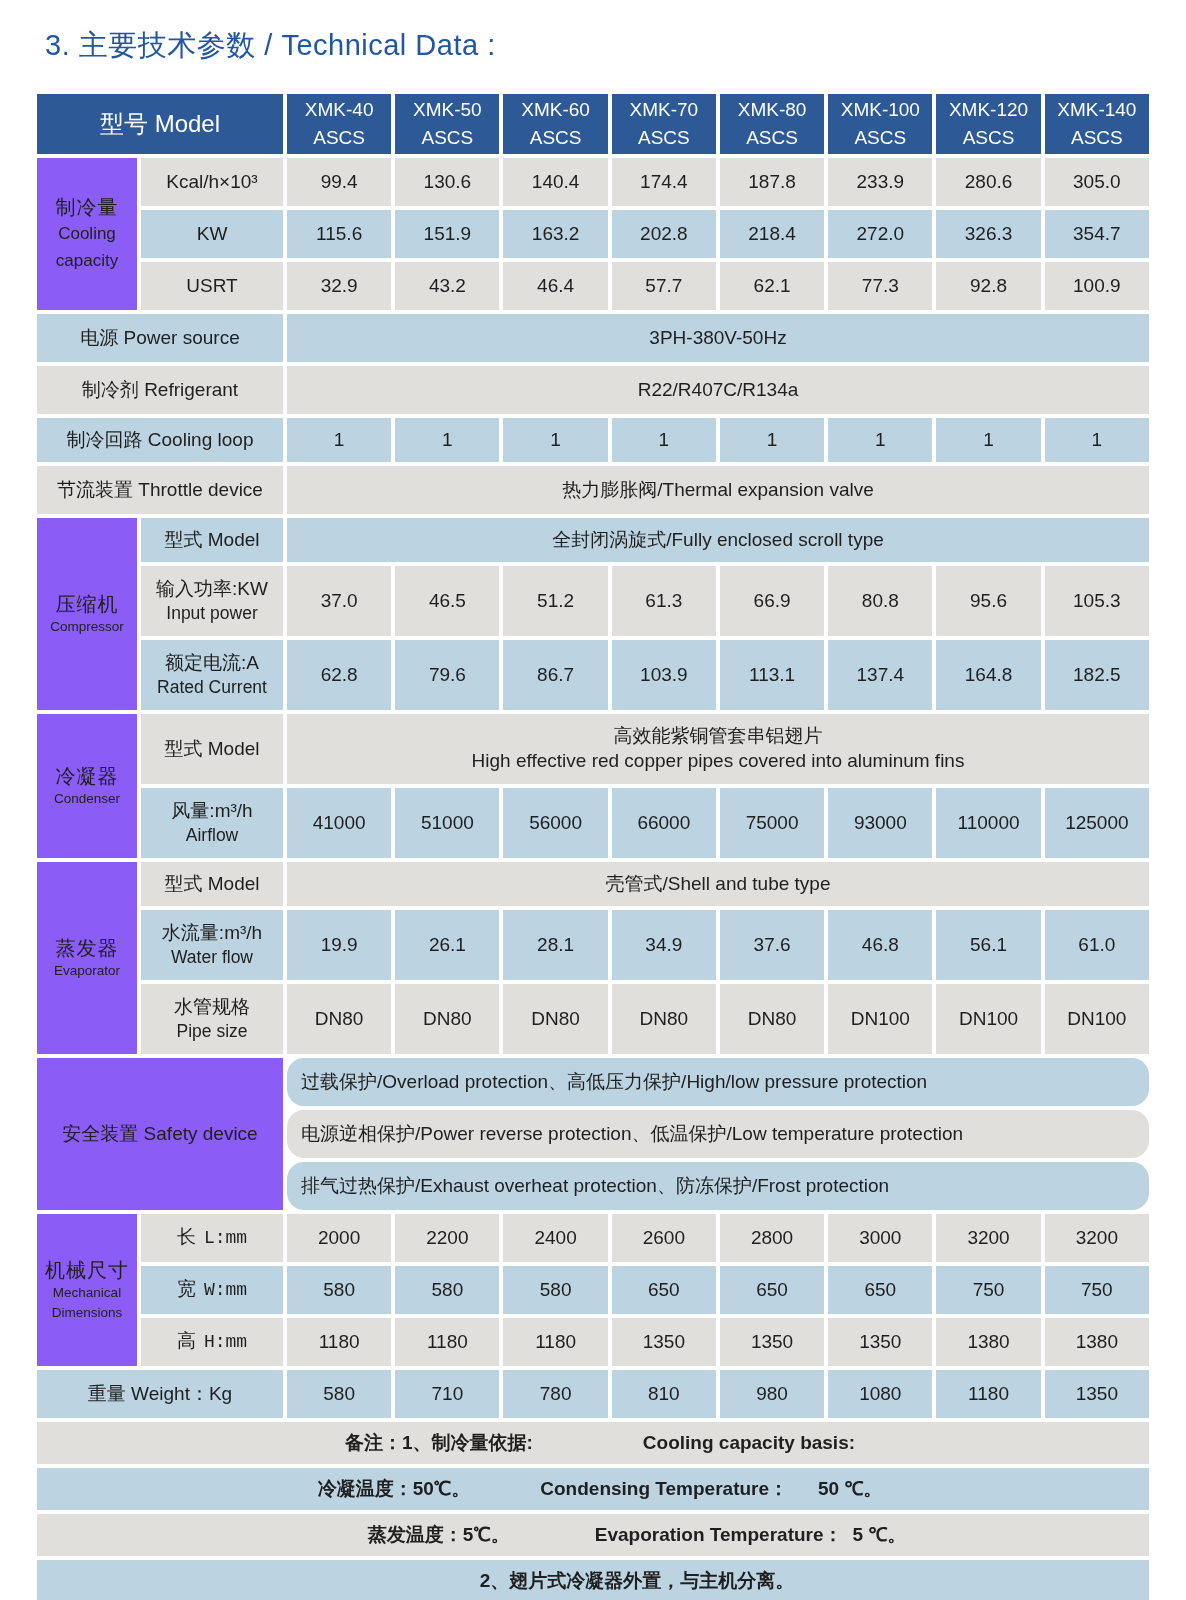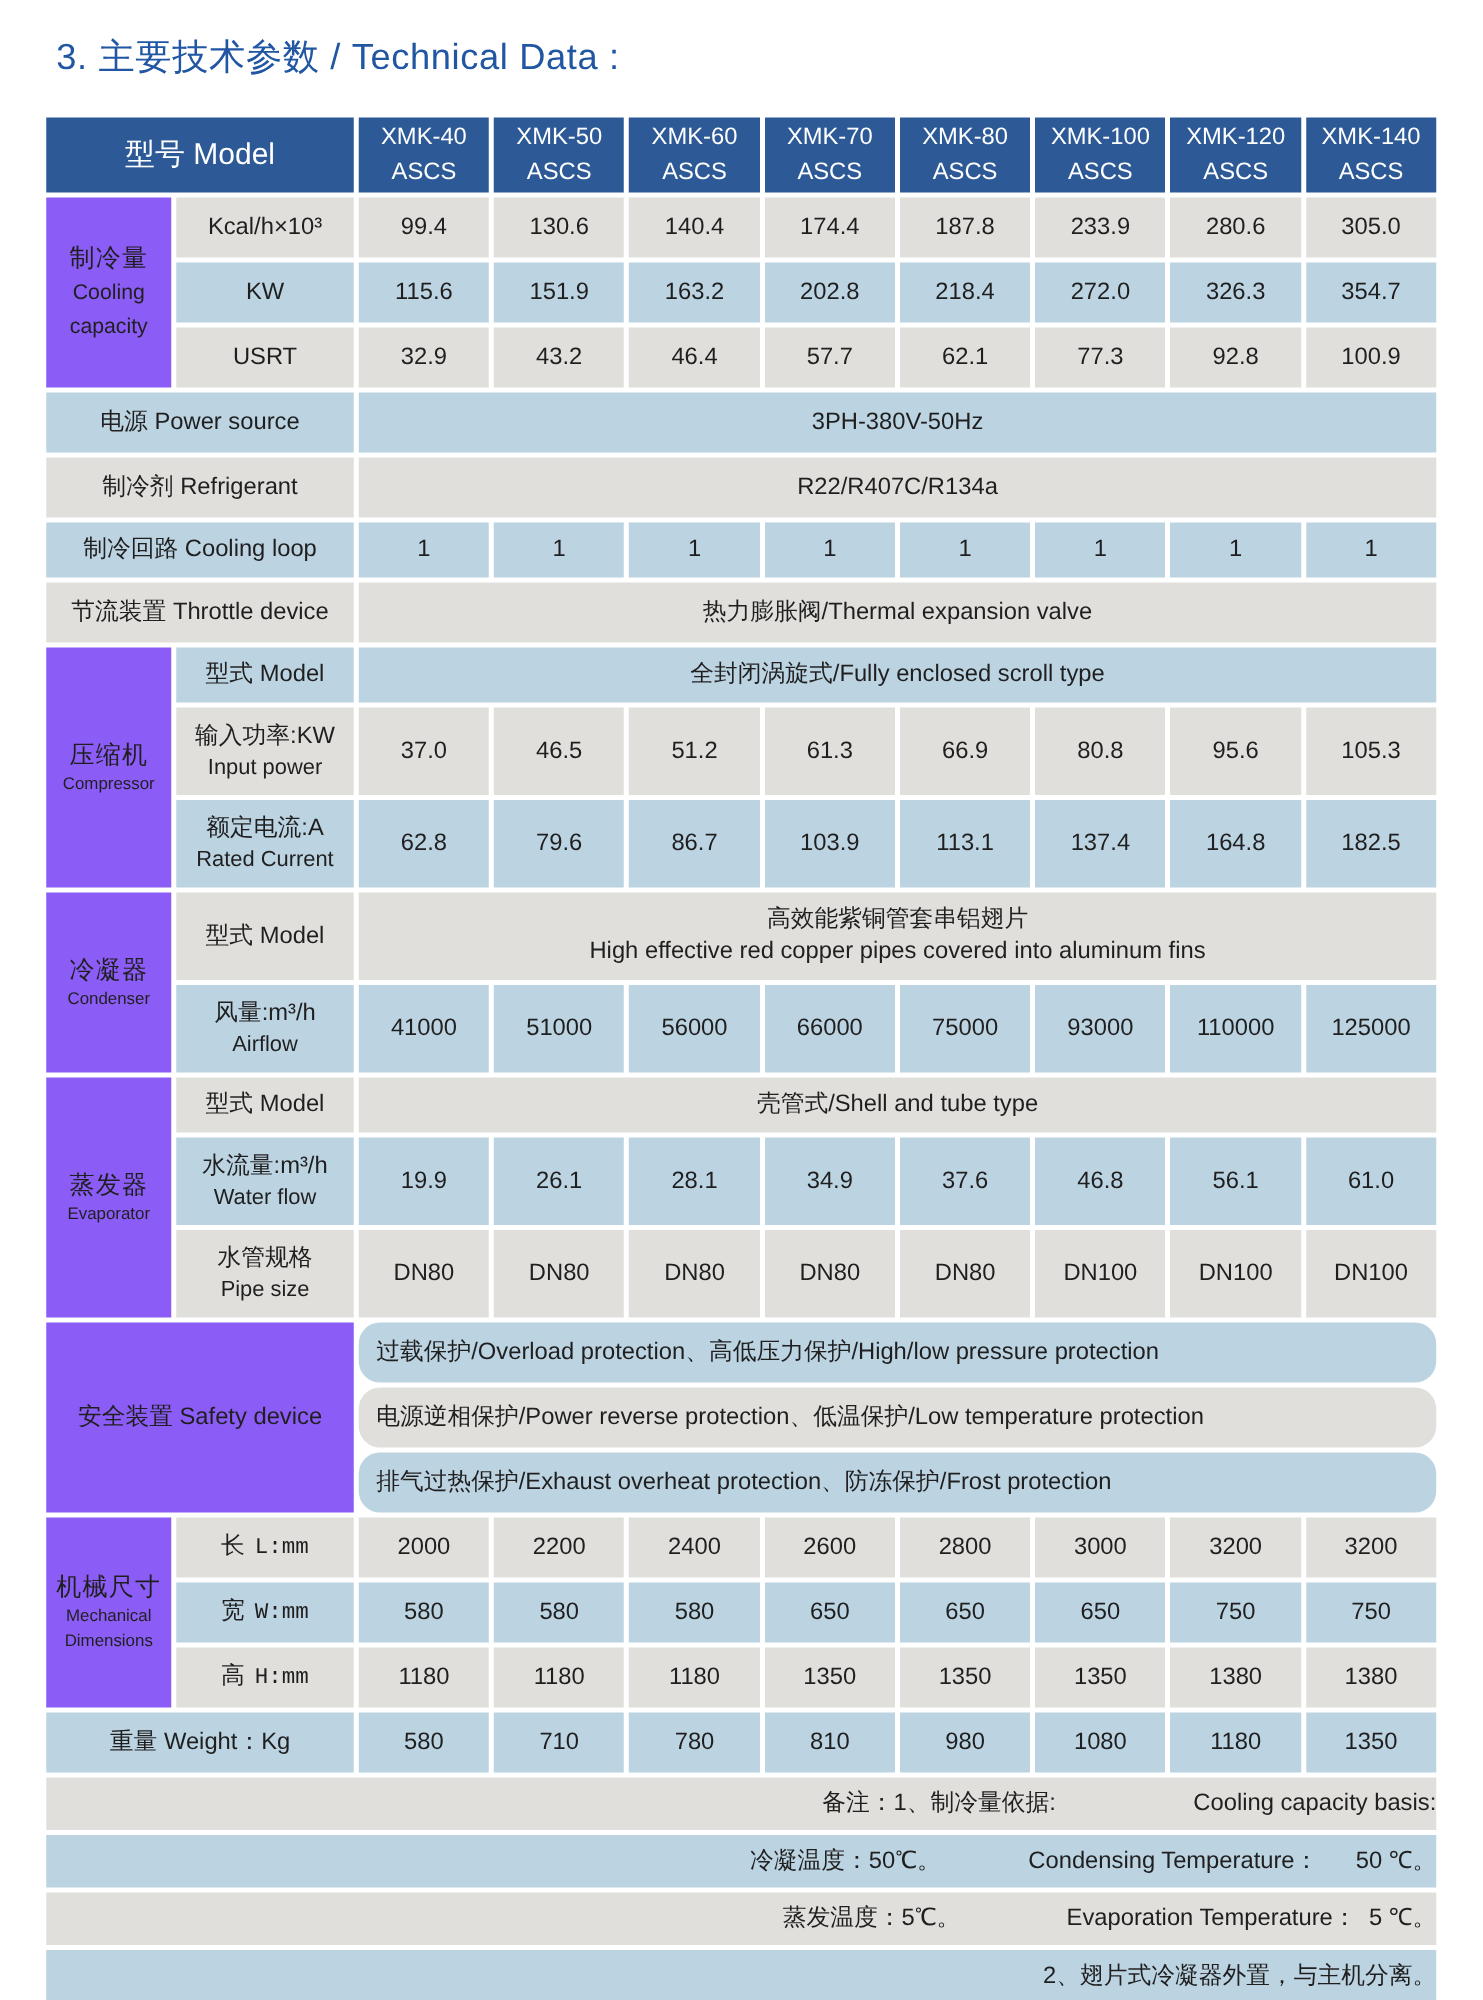--- a/index.html
+++ b/index.html
@@ -43,21 +43,21 @@
   }
   tr.hdr th.model-h { font-size: 24px; }
   .blue  { background: #bcd3e2; }
   .gray  { background: #e0dfdc; }
   .group { background: #8b5cf6; }
   .gzh   { font-size: 20px; letter-spacing: 1px; }
   .gen   { font-size: 13.5px; line-height: 1.45; }
   .gen-lg{ font-size: 17px; line-height: 1.6; }
   .sl2   { font-size: 17.5px; }
   .left  { text-align: left; padding-left: 14px; border-radius: 17px; }
-  .note  { text-align: right; padding-left: 14px; }
+  .note  { text-align: center; padding-left: 14px; font-weight: bold; }
   .indent{ padding-left: 88px; }
   .mono  { font-family: "Liberation Mono", monospace; font-size: 18px; margin-left: 8px; }
   .m110  { margin-left: 110px; }
   .m85   { margin-left: 85px; }
   .m70   { margin-left: 70px; }
   .m30   { margin-left: 30px; }
   .m10   { margin-left: 10px; }
   
   tr.rh-hdr th { height: 60px; }
   tr.rh-s  td  { height: 48px; }

